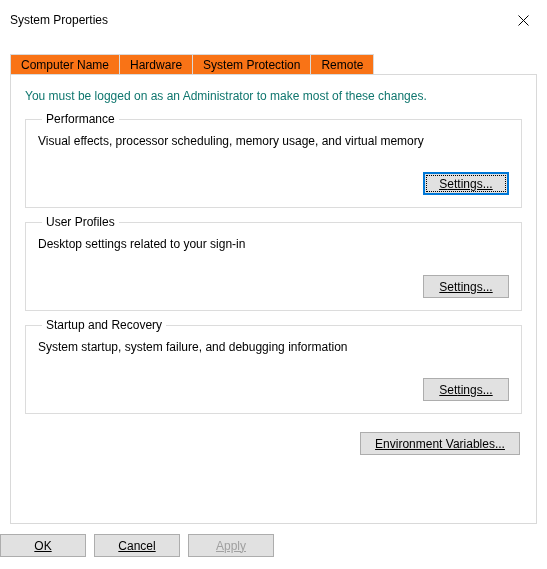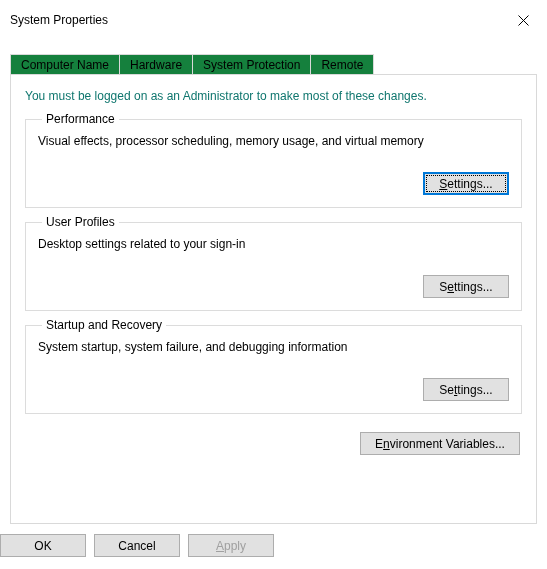--- a/index.html
+++ b/index.html
@@ -51,21 +51,21 @@
       margin-right: -1px;
       color: #000;
     }
     .tab.active {
       background: #fff;
       z-index: 2;
       border-bottom: 1px solid #fff;
       margin-bottom: -1px;
     }
     .tab:not(.active) {
-      background: #15803d;
+      background: #f97316;
       top: 2px;
       padding-top: 3px;
       padding-bottom: 4px;
     }
     .panel {
       border: 1px solid #d9d9d9;
       padding: 14px 14px 18px 14px;
       background: #fff;
       position: relative;
       z-index: 1;
@@ -103,20 +103,21 @@
     .btn {
       min-width: 86px;
       height: 23px;
       border: 1px solid #adadad;
       background: #e1e1e1;
       font-size: 12px;
       font-family: inherit;
       cursor: pointer;
       padding: 0 10px;
       color: #000;
+      text-decoration: underline;
     }
     .btn.focused {
       border: 2px solid #0078d7;
       outline: 1px dotted #000;
       outline-offset: -4px;
       padding: 0 9px;
     }
     .btn:disabled {
       color: #a0a0a0;
       cursor: default;

